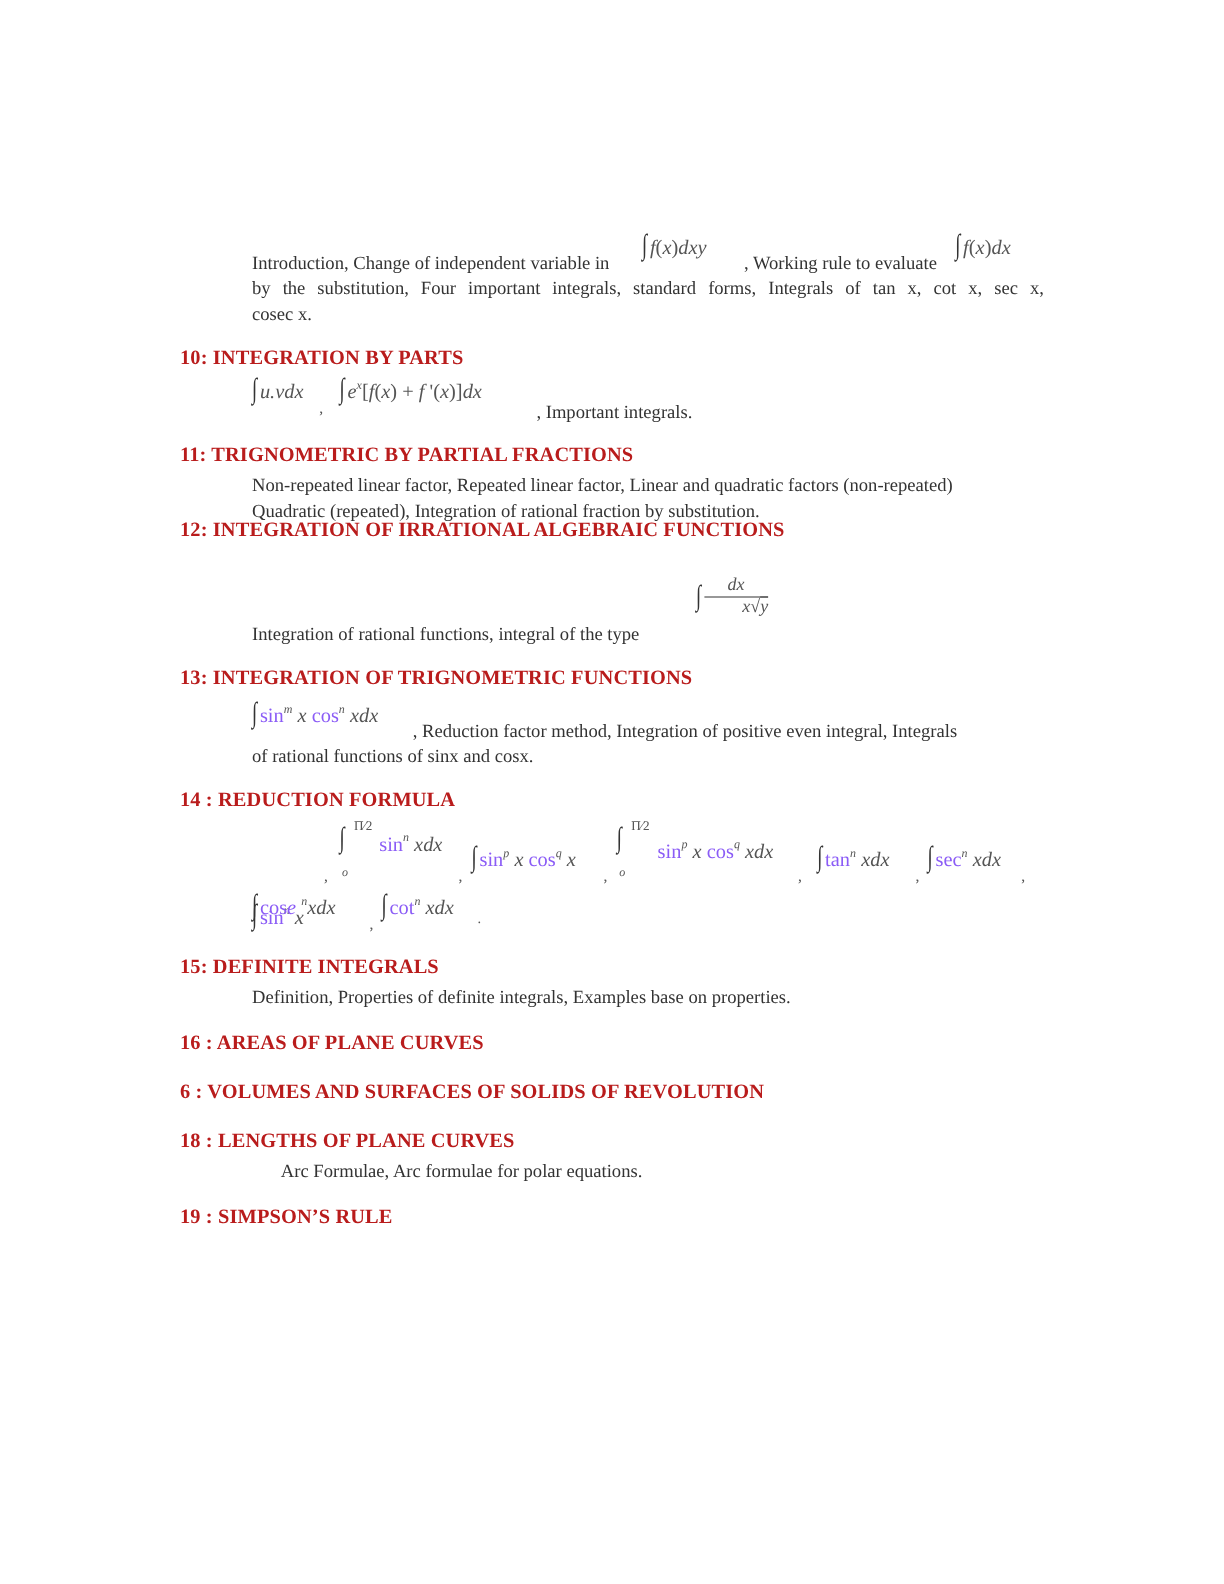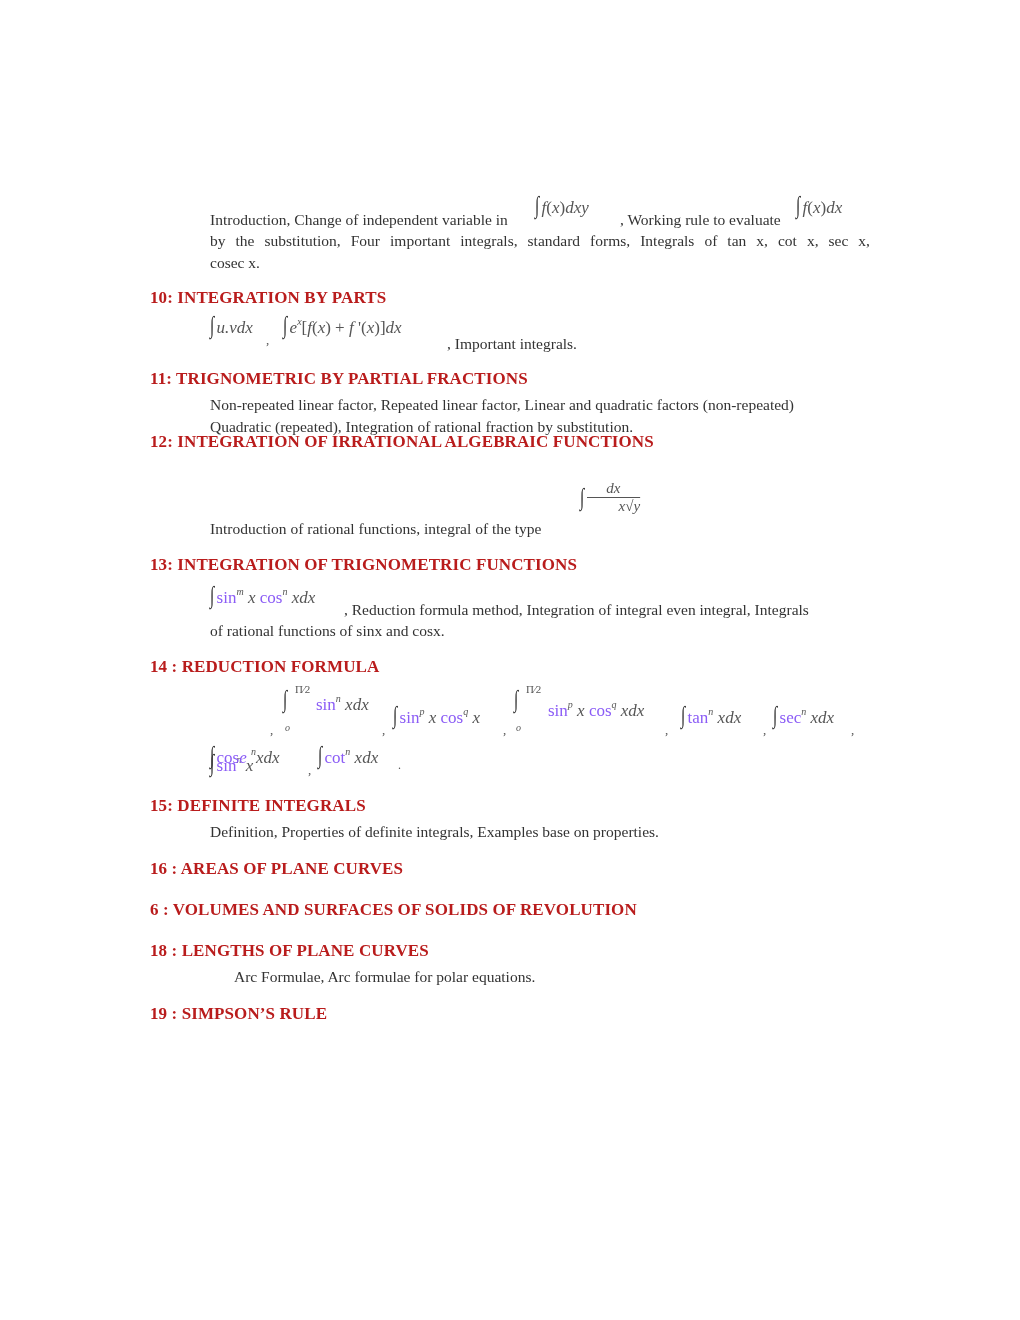--- a/index.html
+++ b/index.html
@@ -56,32 +56,32 @@
 </div>
 
 <div>
   <div class="abs h" style="left:150px; top:369px;">11: TRIGNOMETRIC BY PARTIAL FRACTIONS</div>
   <div class="abs t" style="left:210px; top:396px;">Non-repeated linear factor, Repeated linear factor, Linear and quadratic factors (non-repeated)</div>
   <div class="abs t" style="left:210px; top:418px;">Quadratic (repeated), Integration of rational fraction by substitution.</div>
 </div>
 
 <div>
   <div class="abs h" style="left:150px; top:432px;">12: INTEGRATION OF IRRATIONAL ALGEBRAIC FUNCTIONS</div>
-  <div class="abs t" style="left:210px; top:520px;">Introduction of rational functions, integral of the type</div>
+  <div class="abs t" style="left:210px; top:520px;">Integration of rational functions, integral of the type</div>
   <div class="abs m" style="left:580px; top:480px;">
     <span class="int" style="vertical-align:middle;">∫</span><span class="frac"><span class="num">dx</span><span class="den">x√<span style="text-decoration:overline;">y</span></span></span>
   </div>
 </div>
 
 <div>
   <div class="abs h" style="left:150px; top:555px;">13:  INTEGRATION OF TRIGNOMETRIC FUNCTIONS</div>
   <div class="abs m" style="left:210px; top:582px;">
     <span class="int">∫</span><span class="rn">sin</span><span class="sup">m</span> <i>x</i> <span class="rn">cos</span><span class="sup">n</span> <i>xdx</i>
   </div>
-  <div class="abs t" style="left:344px; top:601px;">, Reduction formula method, Integration of integral even integral, Integrals</div>
+  <div class="abs t" style="left:344px; top:601px;">, Reduction factor method, Integration of positive even integral, Integrals</div>
   <div class="abs t" style="left:210px; top:622px;">of rational functions of sinx and cosx.</div>
 </div>
 
 <div>
   <div class="abs h" style="left:150px; top:657px;">14 : REDUCTION FORMULA</div>
 
   <div class="abs m" style="left:210px; top:702px;margin-top:48px;">
     <span class="int">∫</span><span class="rn">sin</span><span class="sup">n</span> <i>x</i>
   </div>
   <div class="abs m" style="left:270px; top:722px; font-size:13px;">,</div>

